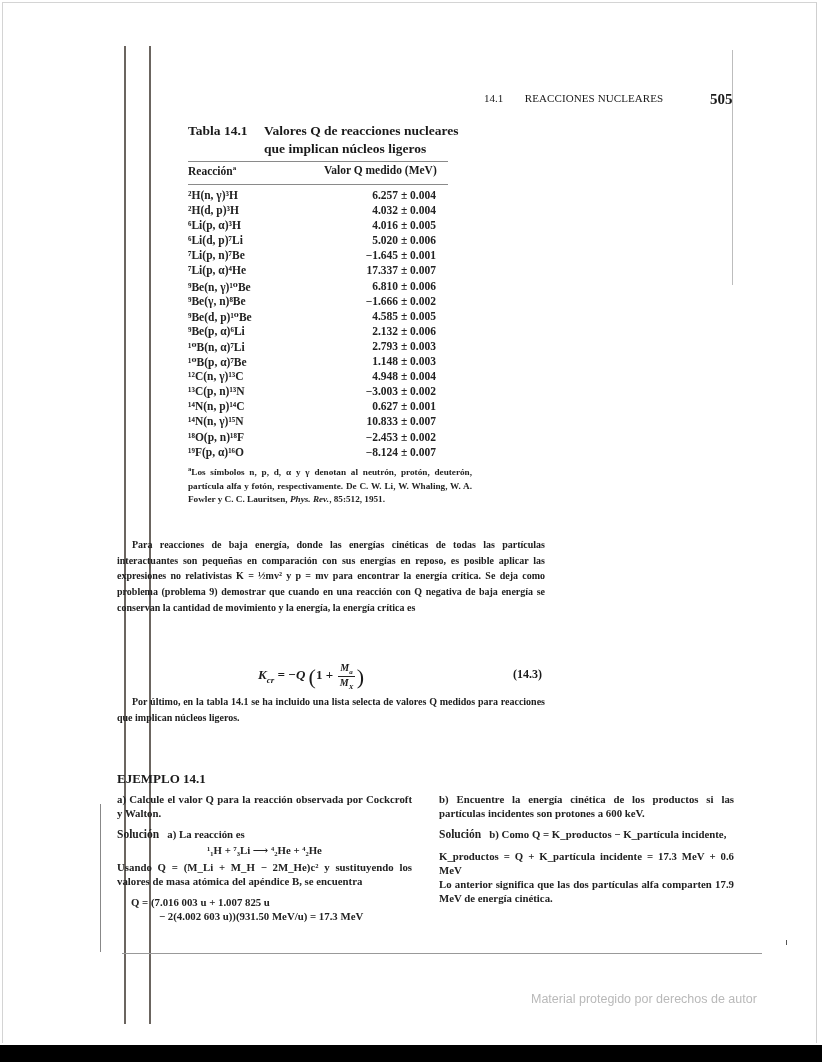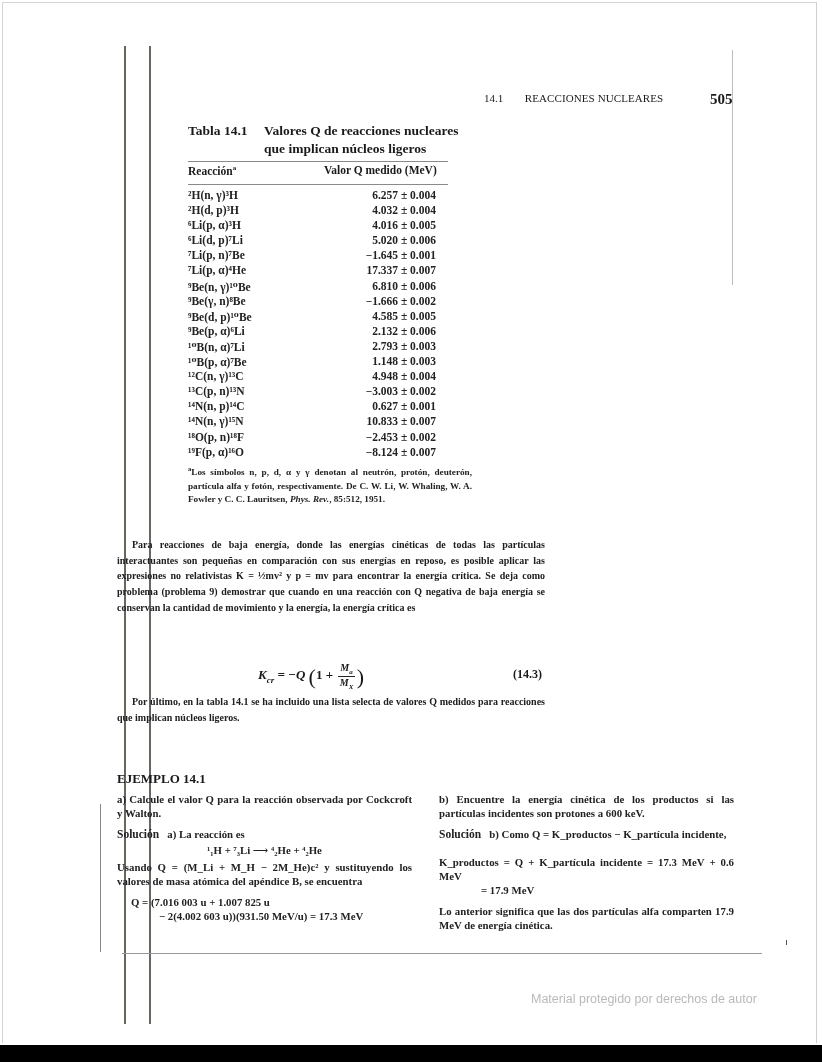--- a/index.html
+++ b/index.html
@@ -210,22 +210,21 @@
     <div class="block">a) Calcule el valor Q para la reacción observada por Cockcroft y Walton.</div>
     <div><span class="solution-label">Solución</span>&nbsp;&nbsp; <span>a) La reacción es</span></div>
     <div class="center" style="margin:3px 0 3px 0">¹₁H + ⁷₃Li ⟶ ⁴₂He + ⁴₂He</div>
     <div class="block">Usando Q = (M_Li + M_H − 2M_He)c² y sustituyendo los valores de masa atómica del apéndice B, se encuentra</div>
     <div class="indent">Q = (7.016 003 u + 1.007 825 u</div>
     <div class="indent2">− 2(4.002 603 u))(931.50 MeV/u) = 17.3 MeV</div>
   </div>
   <div class="ex-col ex-b">
     <div class="block">b) Encuentre la energía cinética de los productos si las partículas incidentes son protones a 600 keV.</div>
     <div><span class="solution-label">Solución</span>&nbsp;&nbsp; <span>b) Como Q = K_productos − K_partícula incidente,</span></div>
-    <div style="margin-top:15px">K_productos = Q + K_partícula incidente = 17.3 MeV + 0.6 MeV</div>
-    <div class="indent2 block">= 17.9 MeV</div>
+    <div style="margin-top:9px">K_productos = Q + K_partícula incidente = 17.3 MeV + 0.6 MeV</div>
     <div>Lo anterior significa que las dos partículas alfa comparten 17.9 MeV de energía cinética.</div>
   </div>
   <div class="bottom-rule"></div>
 </div>
 
 <div class="dot-mark"></div>
 <div class="watermark">Material protegido por derechos de autor</div>
 <div class="black-bar"></div>
 
 </body></html>

